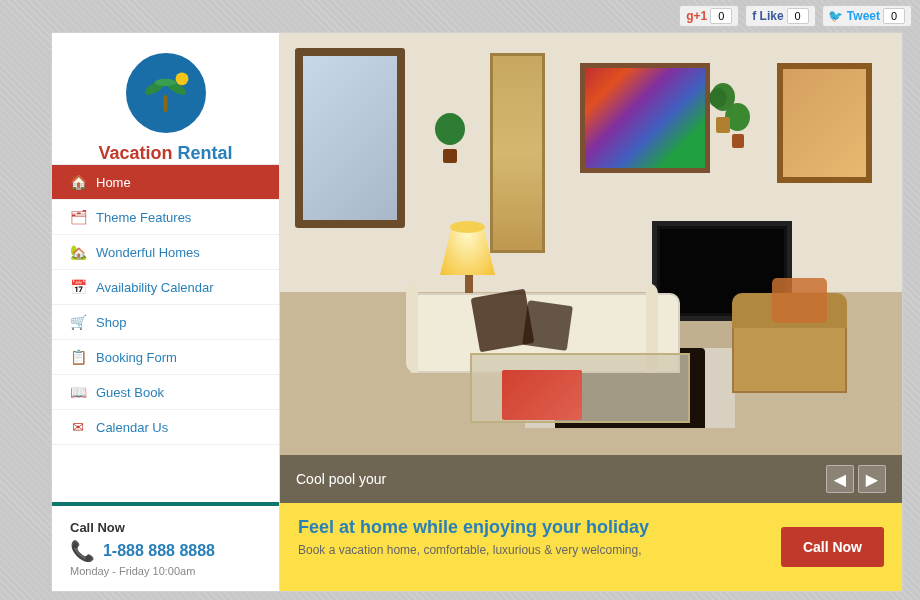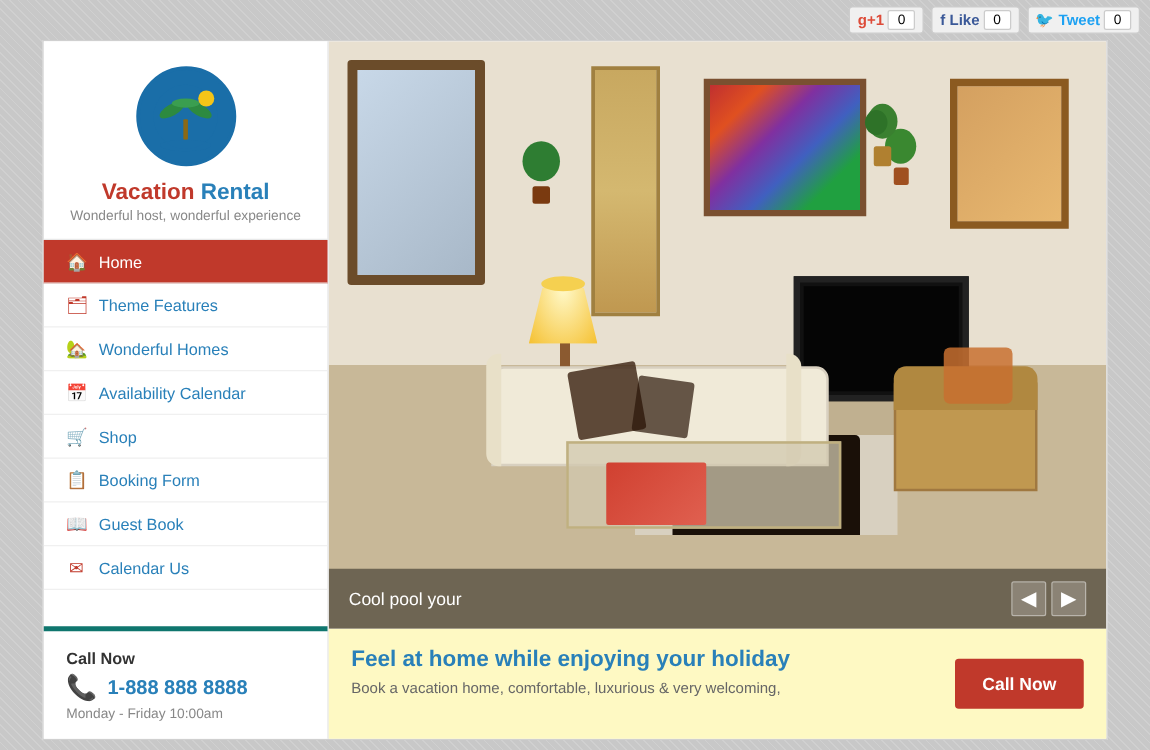--- a/index.html
+++ b/index.html
@@ -55,21 +55,21 @@
       padding: 1px 5px;
       font-size: 11px;
       min-width: 22px;
       text-align: center;
     }
 
     
     .main-wrapper {
       position: absolute;
       top: 32px;
-      left: 34px;
+      left: 51px;
       width: 852px;
       height: 560px;
       background: #f0f0f0;
       border: 1px solid #d0d0d0;
       display: flex;
     }
 
     
     .sidebar {
       width: 228px;
@@ -252,21 +252,21 @@
       width: 28px; height: 28px;
       display: flex; align-items: center; justify-content: center;
       cursor: pointer;
       font-size: 16px;
       border-radius: 2px;
     }
 
     
     .content-bottom {
       padding: 14px 18px;
-      background: #fef9c3;
+      background: #fde047;
       flex: 1;
       display: flex;
       align-items: flex-start;
       justify-content: space-between;
     }
     .content-heading {
       font-size: 18px;
       color: #2980b9;
       font-weight: bold;
       margin-bottom: 5px;
@@ -326,21 +326,20 @@
 
         <ellipse cx="30" cy="55" rx="22" ry="5" fill="#1a6ea8" opacity="0.6"></ellipse>
       </svg>
     </div>
 
     <div class="site-title">
       <span class="vacation">Vacation</span>
       <span> </span>
       <span class="rental">Rental</span>
     </div>
-    <div class="site-subtitle">Wonderful host, wonderful experience</div>
 
     <nav class="nav-menu">
       <div class="nav-item active">
         <span class="nav-icon">🏠</span>
         <span>Home</span>
       </div>
       <div class="nav-item">
         <span class="nav-icon">🗂</span>
         <span>Theme Features</span>
       </div>

